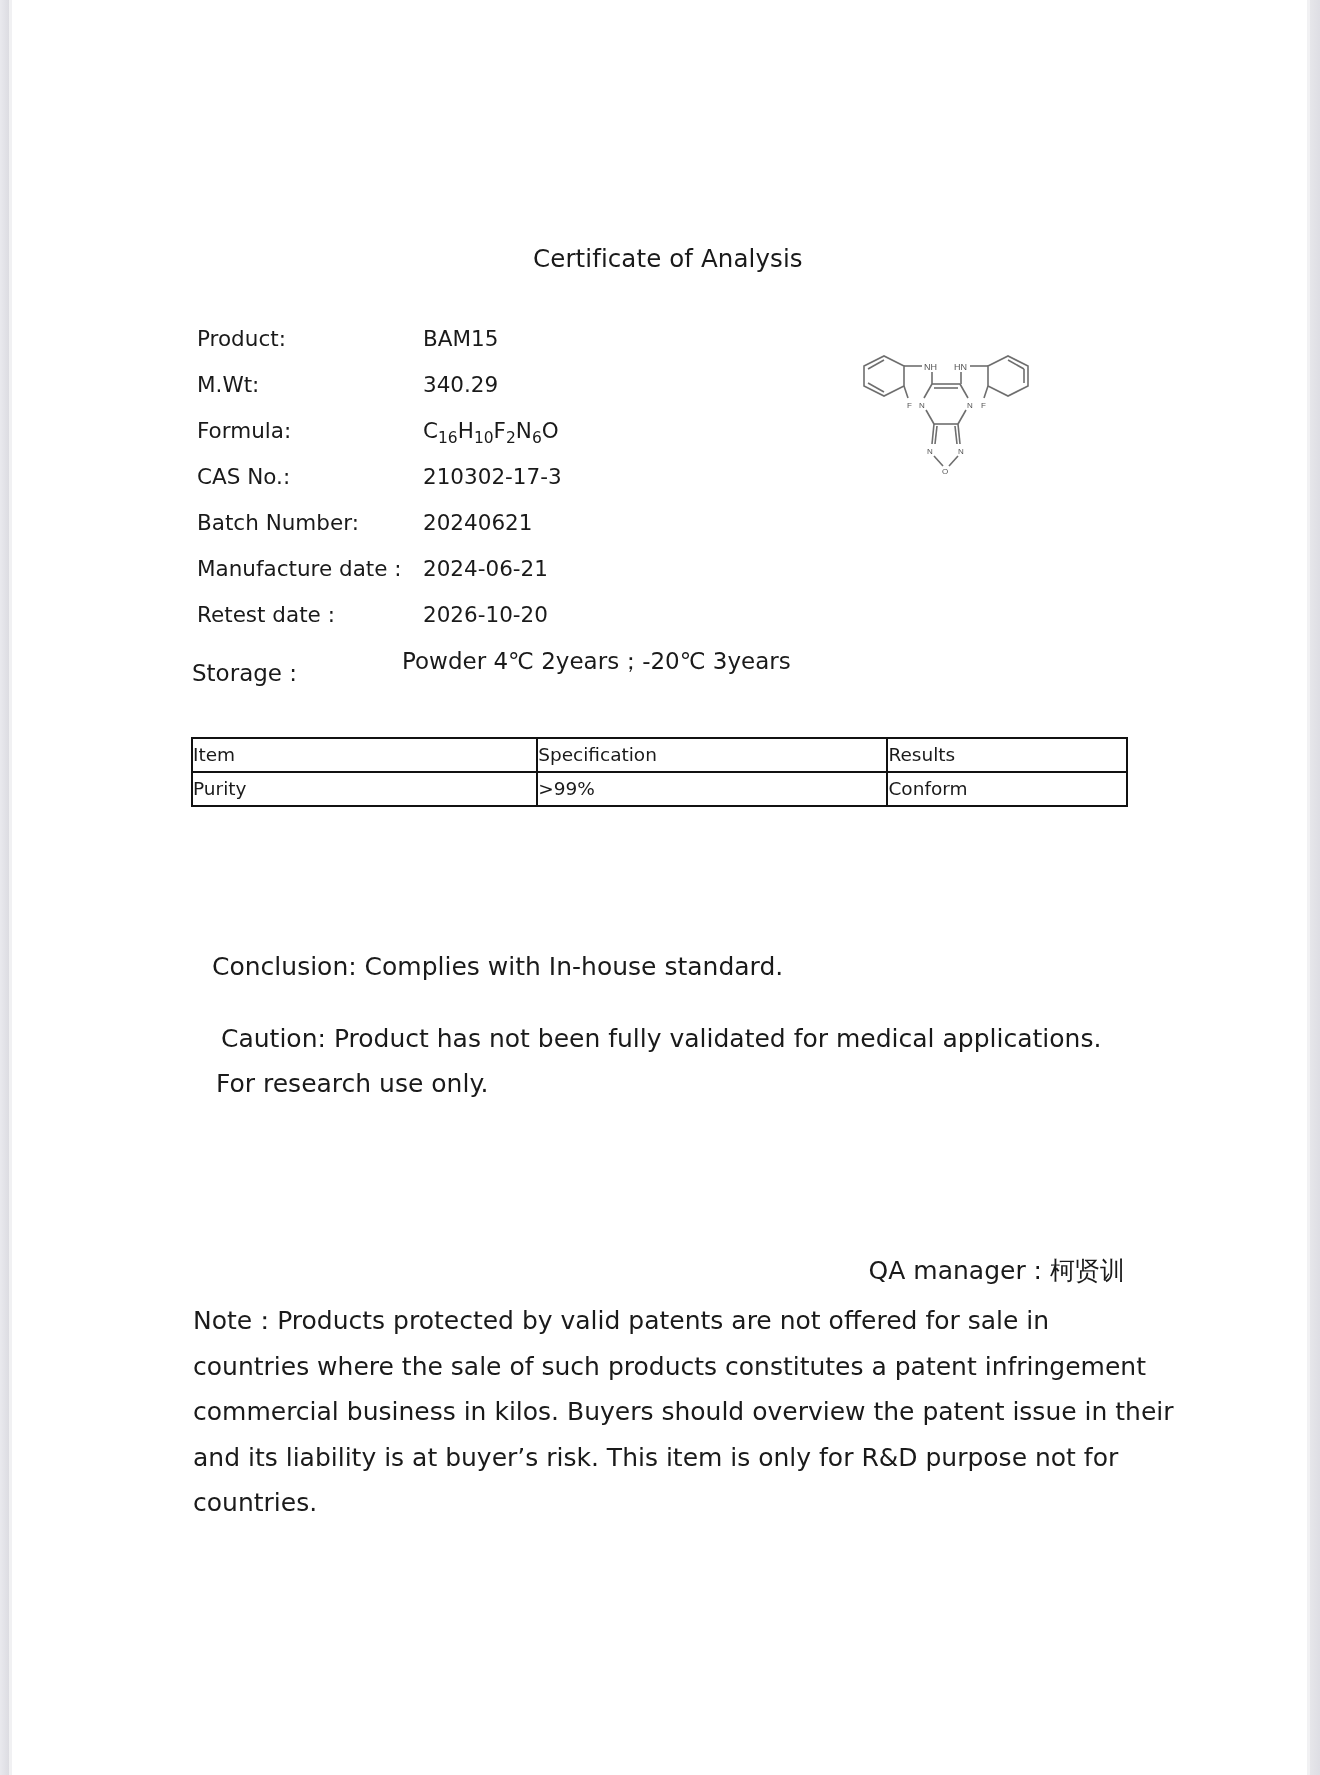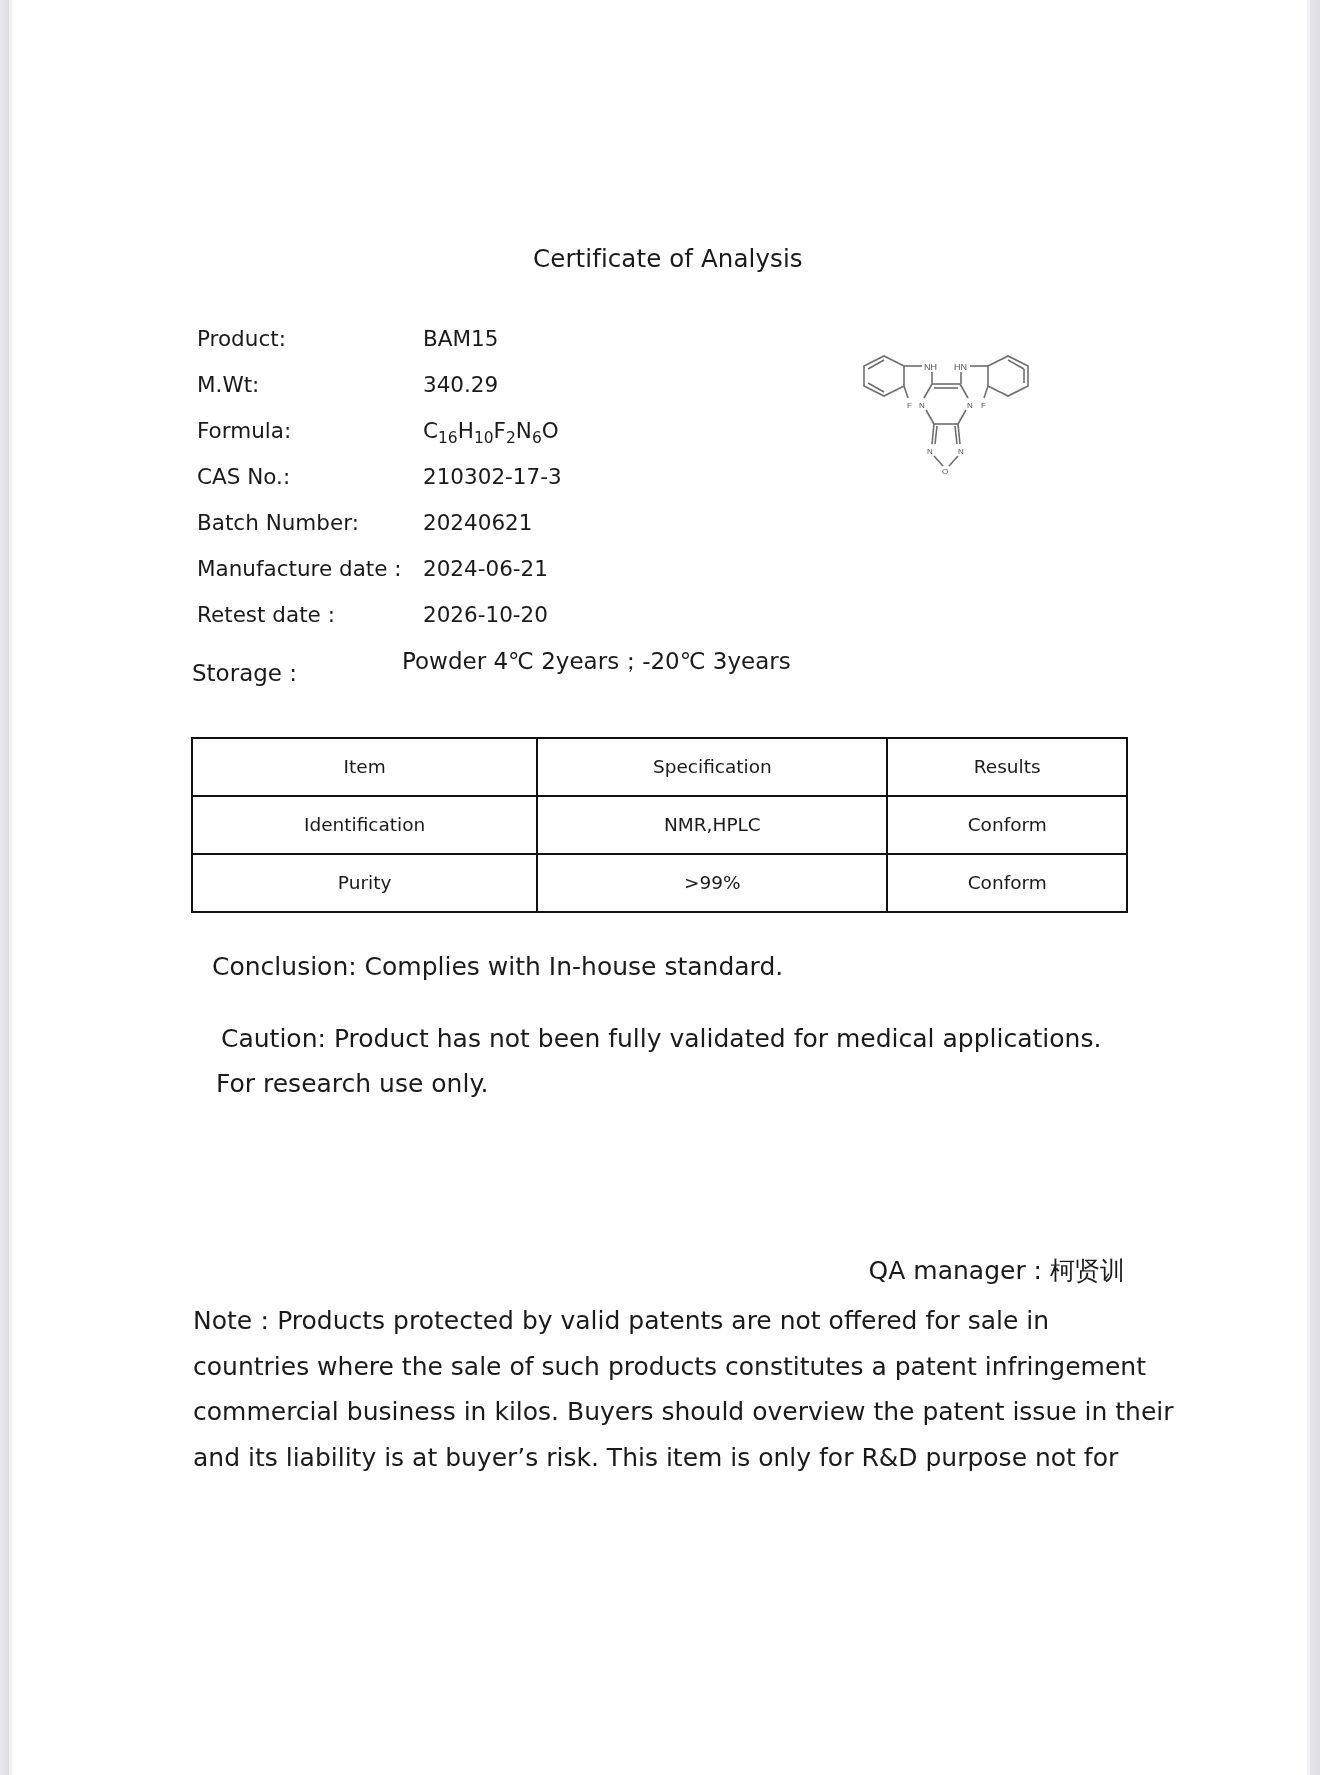--- a/index.html
+++ b/index.html
@@ -37,21 +37,21 @@
   sub { font-size: 0.72em; vertical-align: -0.3em; line-height: 0; }
 
   .molecule { position: absolute; left: 846px; top: 352px; width: 200px; height: 136px; }
 
   table.results {
     position: absolute; left: 191px; top: 737px; width: 937px;
     border-collapse: collapse; font-size: 18.5px;
     font-family: "DejaVu Sans", "Liberation Sans", sans-serif;
   }
   table.results td, table.results th {
-    border: 2px solid #111; height: 32px; padding: 12px; text-align: center;
+    border: 2px solid #111; height: 32px; padding: 0; text-align: left;
     font-weight: normal; line-height: 30px;
   }
   table.results col.c1 { width: 346px; }
   table.results col.c2 { width: 351px; }
   table.results col.c3 { width: 240px; }
 
   .body-text { position: absolute; font-size: 25px; white-space: nowrap; margin-left: 19px; }
   .conclusion { left: 193px; top: 952px; }
   .caution { left: 202px; top: 1024px; }
   .research { left: 197px; top: 1069px; }
@@ -159,36 +159,32 @@
       <col class="c2">
       <col class="c3">
     </colgroup>
   <tbody>
       <tr>
     <th>Item</th>
     <th>Specification</th>
     <th>Results</th>
   </tr>
   <tr>
-    <td>Identification</td>
-    <td>NMR,HPLC</td>
-    <td>Conform</td>
-  </tr>
-  <tr>
     <td>Purity</td>
     <td>&gt;99%</td>
     <td>Conform</td>
   </tr>
 </tbody>
   </table>
 
 <div class="body-text conclusion">Conclusion: Complies with In-house standard.</div>
 <div class="body-text caution">Caution: Product has not been fully validated for medical applications.</div>
 <div class="body-text research">For research use only.</div>
 
 <div class="body-text qa">QA manager : 柯贤训</div>
 
 <div class="note">
   <span class="note-line">Note：Products protected by valid patents are not offered for sale in</span>
   <span class="note-line">countries where the sale of such products constitutes a patent infringement</span>
   <span class="note-line">commercial business in kilos. Buyers should overview the patent issue in their</span>
   <span class="note-line">and its liability is at buyer’s risk. This item is only for R&amp;D purpose not for</span>
+  <span class="note-line">countries.</span>
 </div>
 
 </body></html>

